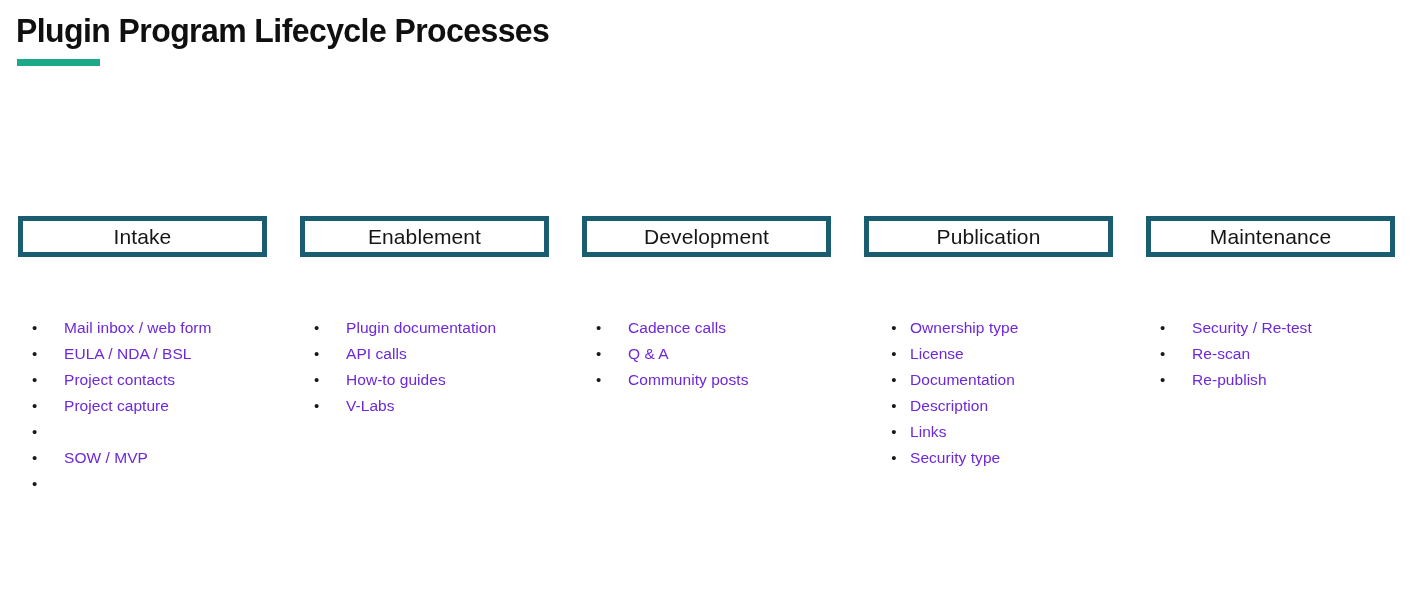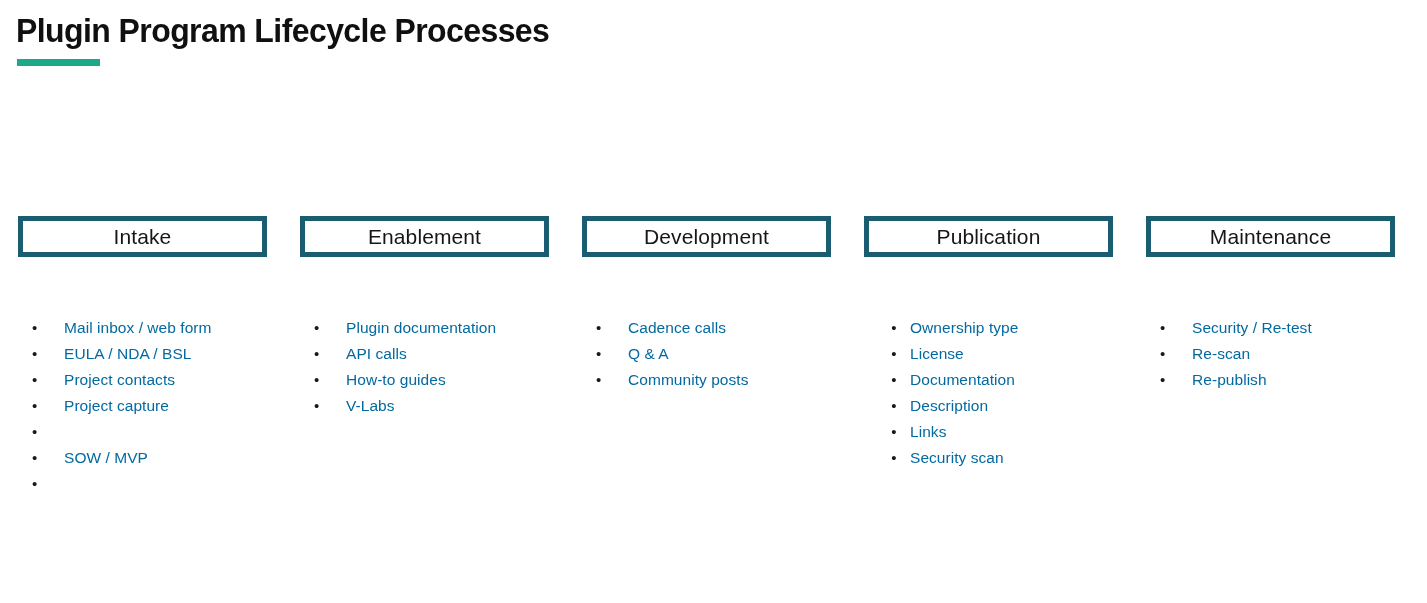--- a/index.html
+++ b/index.html
@@ -100,21 +100,21 @@
   }
   .bullet-dot {
     width: 32px;
     flex: 0 0 32px;
     font-size: 15px;
     color: #1a1a1a;
     line-height: 26px;
   }
   .bullet-text {
     font-size: 15.5px;
-    color: #0369a1;
+    color: #6d28d9;
     line-height: 26px;
     letter-spacing: 0.05px;
   }
 </style>
 </head>
 <body>
 
 <div id="slide-title">Plugin Program Lifecycle Processes</div>
 <div id="title-accent"></div>
 
@@ -218,21 +218,21 @@
       <li class="bullet-item">
         <span class="bullet-dot">•</span>
         <span class="bullet-text">Description</span>
       </li>
       <li class="bullet-item">
         <span class="bullet-dot">•</span>
         <span class="bullet-text">Links</span>
       </li>
       <li class="bullet-item">
         <span class="bullet-dot">•</span>
-        <span class="bullet-text">Security scan</span>
+        <span class="bullet-text">Security type</span>
       </li>
     </ul>
   </div>
 
   <div class="column c4">
     <div class="phase-box">
       <span class="phase-title">Maintenance</span>
     </div>
     <ul class="bullet-list">
       <li class="bullet-item">

